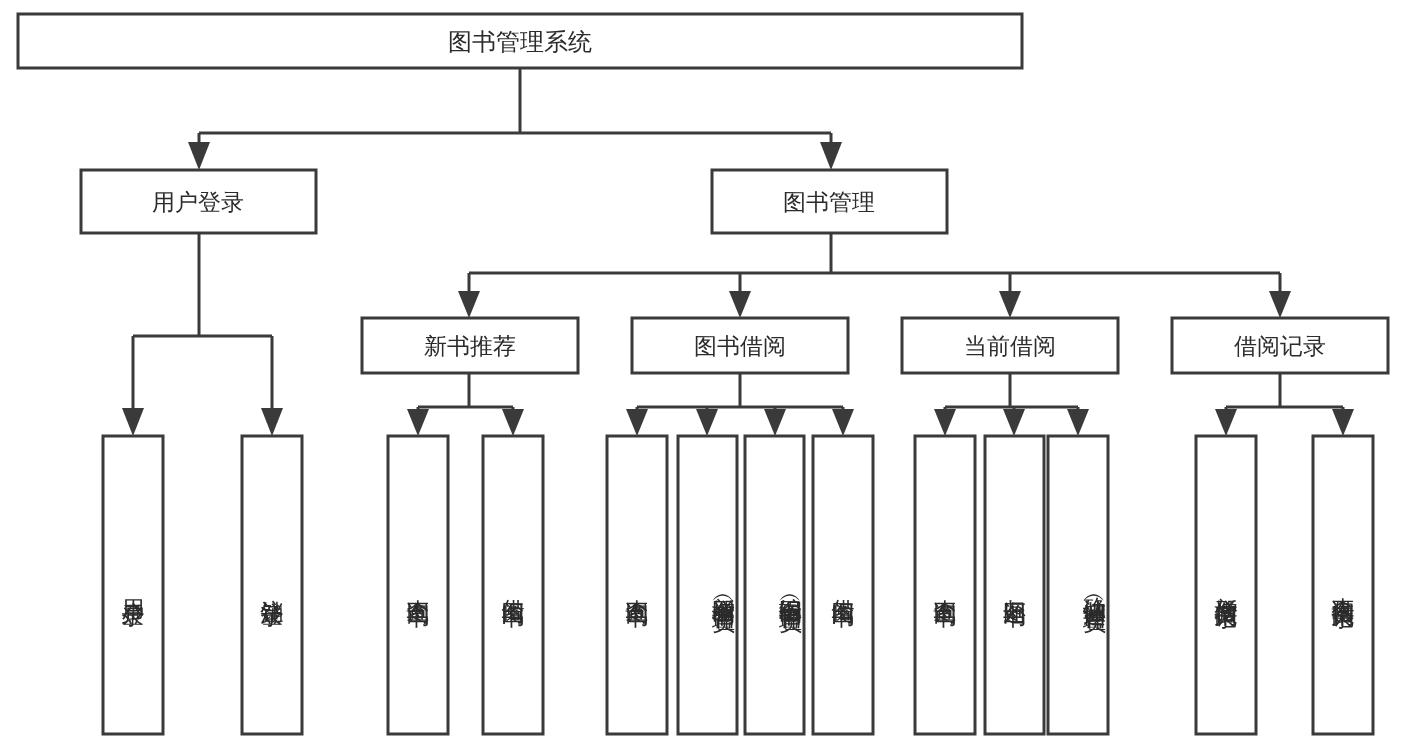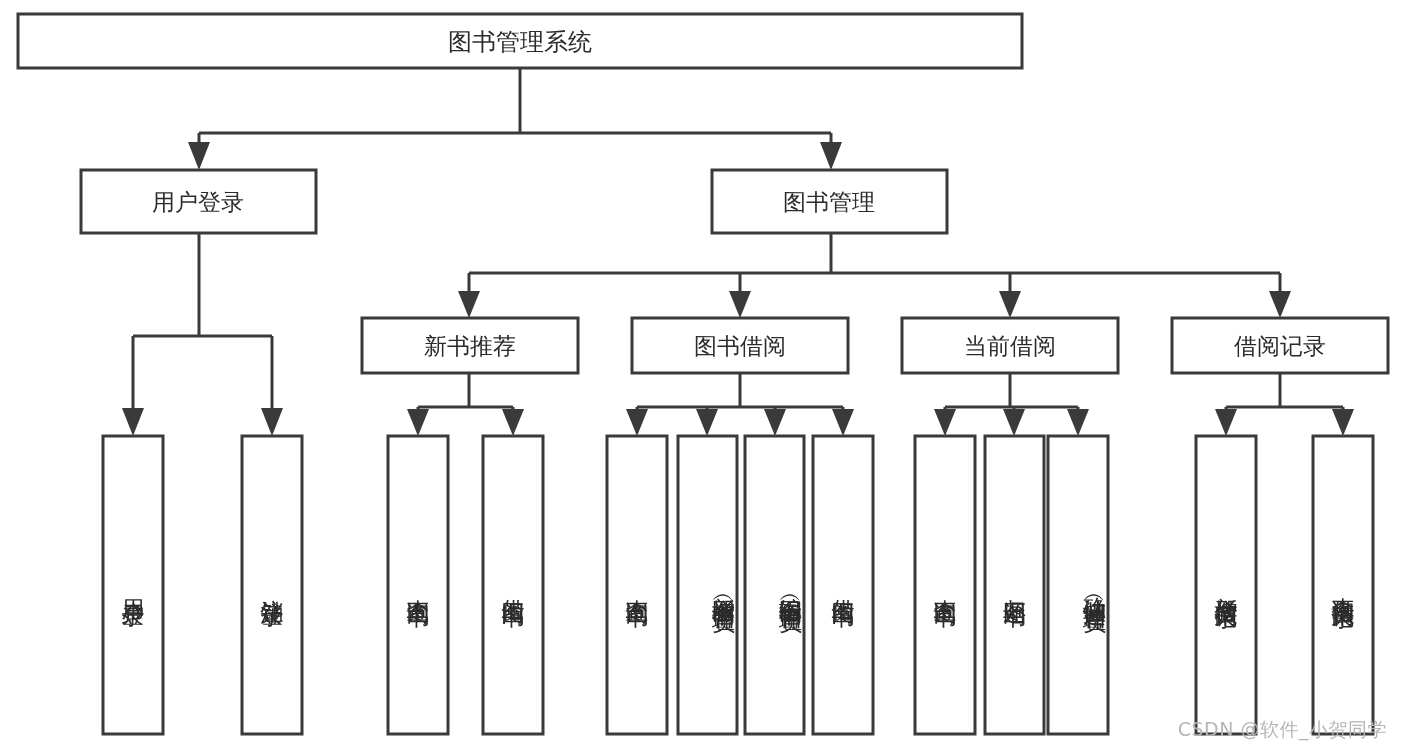--- a/index.html
+++ b/index.html
@@ -212,15 +212,14 @@
   <div class="leaf-label" style="left:745px; top:442px; width:59px; height:292px;">编辑图书（管理员）</div>
   <div class="leaf-label center" style="left:813px; top:436px; width:60px; height:298px;">借阅图书</div>
 
   <div class="leaf-label center" style="left:915px; top:436px; width:60px; height:298px;">查询图书</div>
   <div class="leaf-label center" style="left:985px; top:436px; width:59px; height:298px;">归还图书</div>
   <div class="leaf-label" style="left:1048px; top:442px; width:60px; height:292px;">确认归还（管理员）</div>
 
   <div class="leaf-label center" style="left:1196px; top:436px; width:60px; height:298px;">新增借阅记录</div>
   <div class="leaf-label center" style="left:1313px; top:436px; width:60px; height:298px;">查询借阅记录</div>
 
-  <div class="watermark">CSDN @软件_小贺同学</div>
 
 </div>
 
 </body></html>

